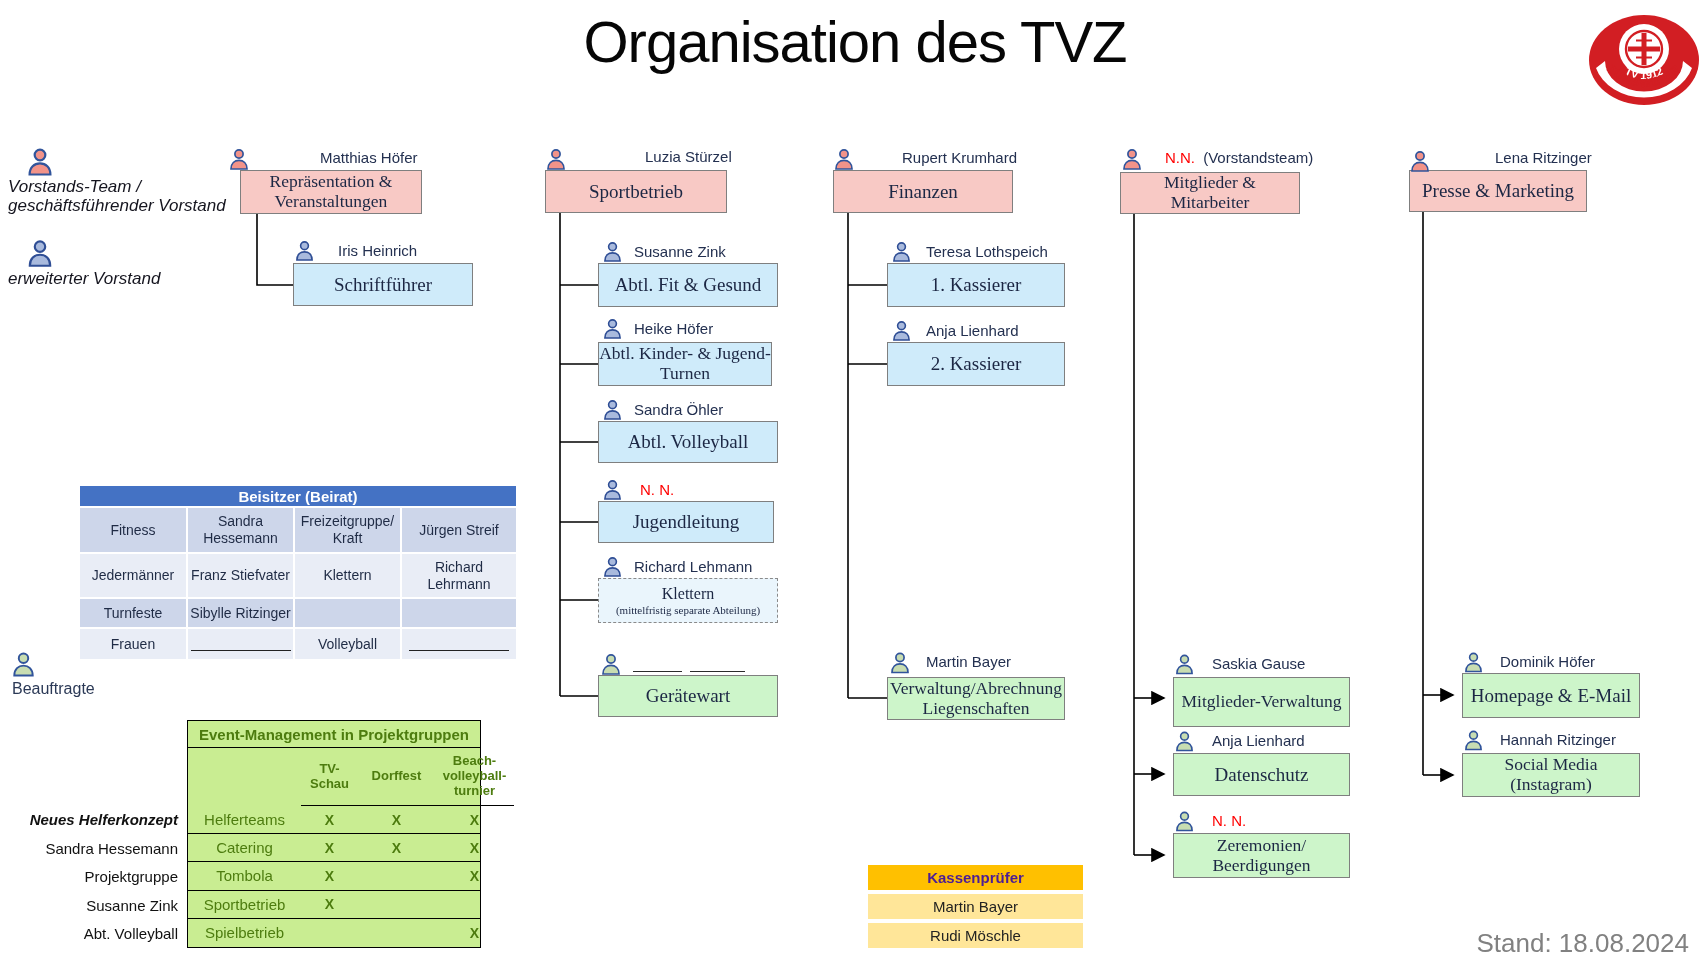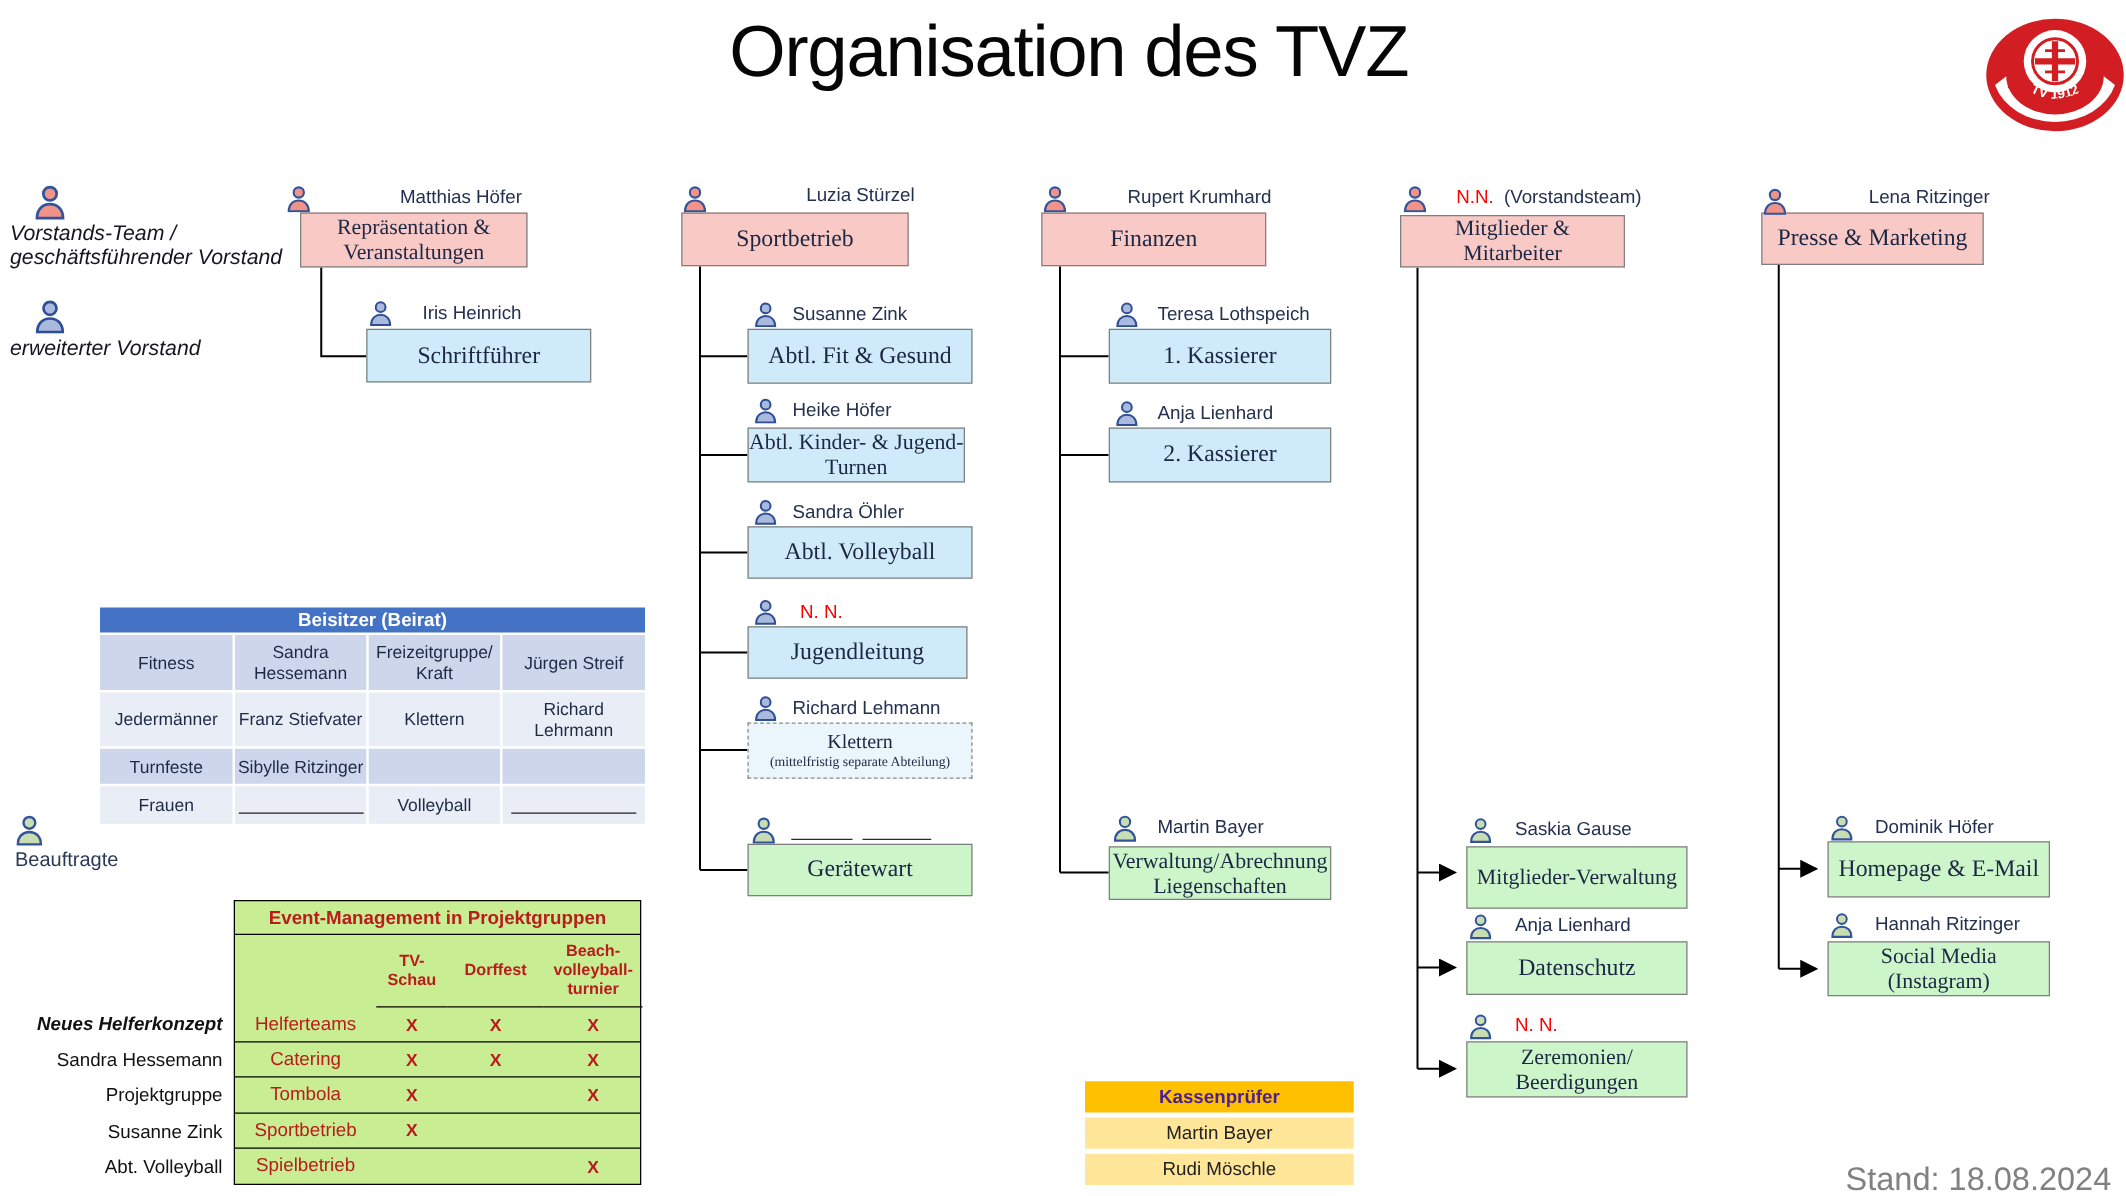--- a/index.html
+++ b/index.html
@@ -34,22 +34,22 @@
       grid-template-columns:106px 105px 105px 114px;grid-template-rows:20px 44px 43px 28px 30px;
       gap:2px;font-size:14px;margin-top:48px;}
   .bz-head{grid-column:1/5;background:#4472C4;color:#fff;font-weight:bold;font-size:15px;
            display:flex;align-items:center;justify-content:center;}
   .bz-cell{display:flex;align-items:center;justify-content:center;text-align:center;
            line-height:1.2;white-space:pre-line;color:#1f2b45;}
   .bz-dark{background:#CDD6EA;}
   .bz-light{background:#E9EDF6;}
   .cell-blank{width:100px;height:12px;border-bottom:1.6px solid #222;}
   
-  .ev{position:absolute;left:187px;top:720px;width:326px;z-index:2;border:1.6px solid #000;
-      box-sizing:border-box;background:#C9ED92;font-size:15px;color:#b91c1c;}
+  .ev{position:absolute;left:187px;top:720px;width:294px;z-index:2;border:1.6px solid #000;
+      box-sizing:border-box;background:#C9ED92;font-size:15px;color:#4d7c0f;}
   .ev-title{height:27px;border-bottom:1.6px solid #000;display:flex;align-items:center;
             justify-content:center;font-weight:bold;box-sizing:border-box;}
   .ev-row{display:grid;grid-template-columns:113px 57px 77px 79px;align-items:center;
           box-sizing:border-box;}
   .ev-colhead{height:57px;border-bottom:1.6px solid #000;font-weight:bold;font-size:13px;
               line-height:1.15;text-align:center;white-space:pre-line;}
   .ev-data{height:28.2px;border-bottom:1.6px solid #000;}
   .ev-data:last-child{border-bottom:none;}
   .ev-name{font-weight:normal;text-align:center;}
   .ev-x{font-weight:bold;text-align:center;font-size:14px;}

